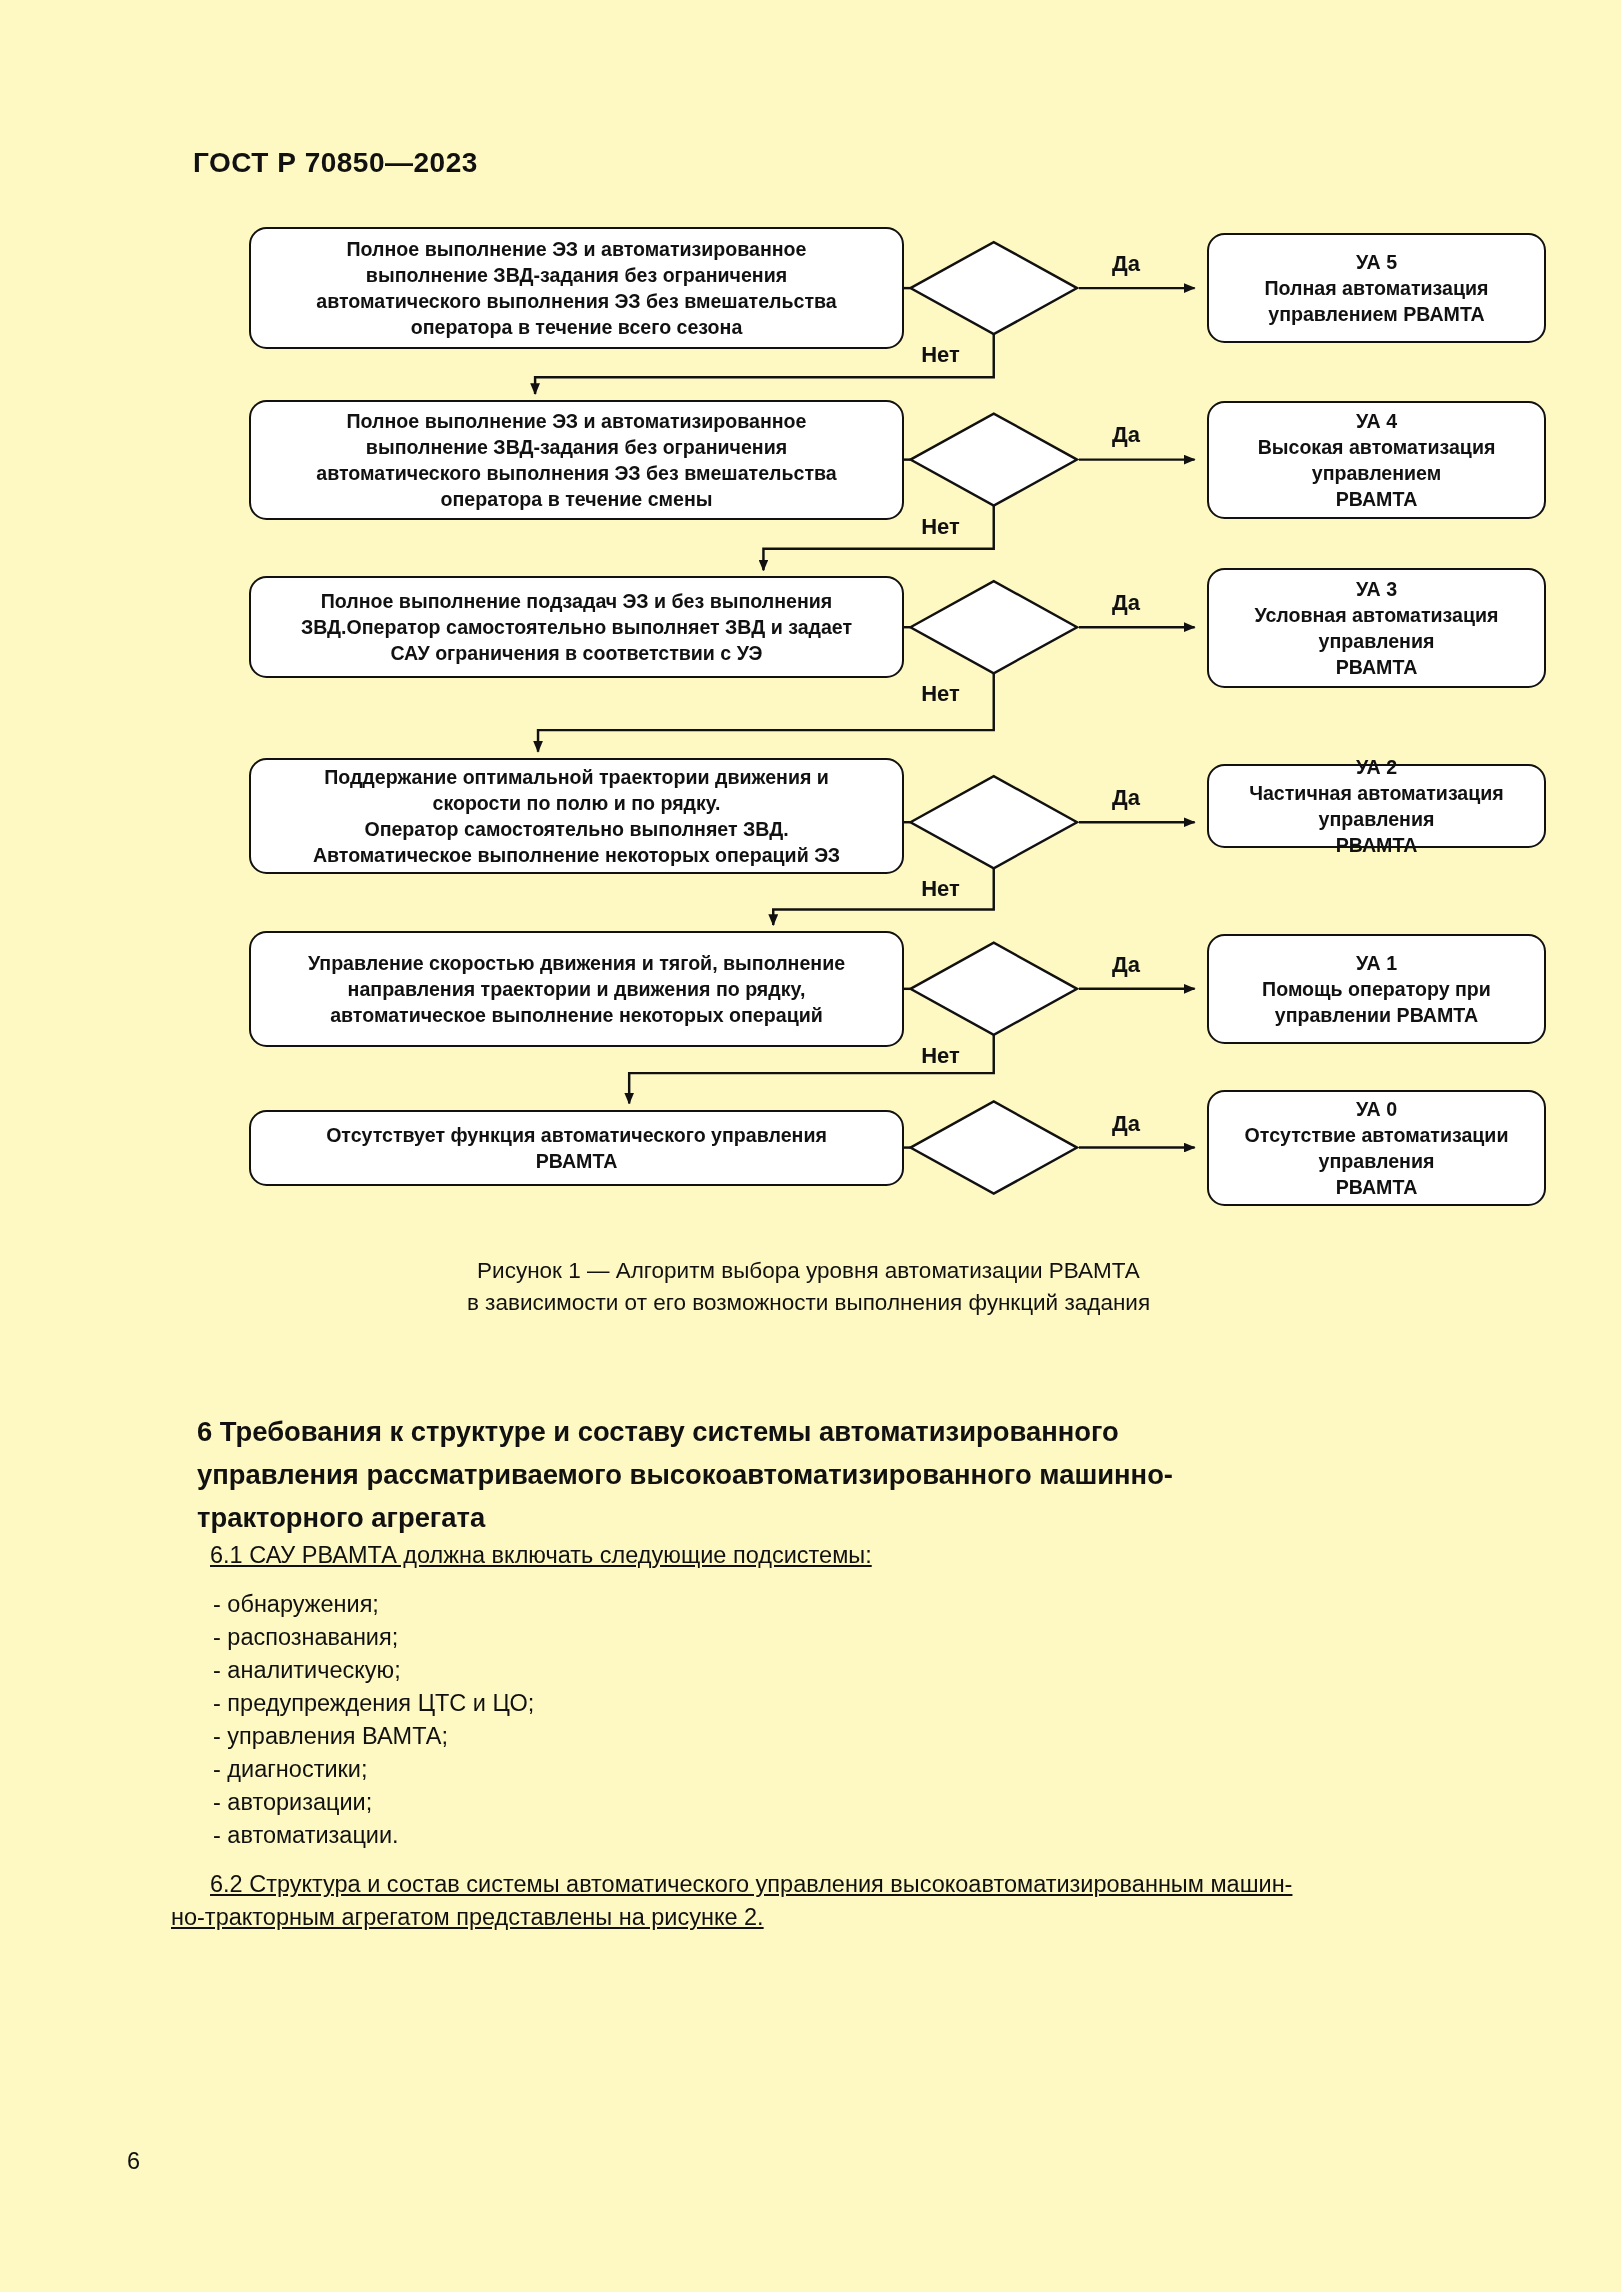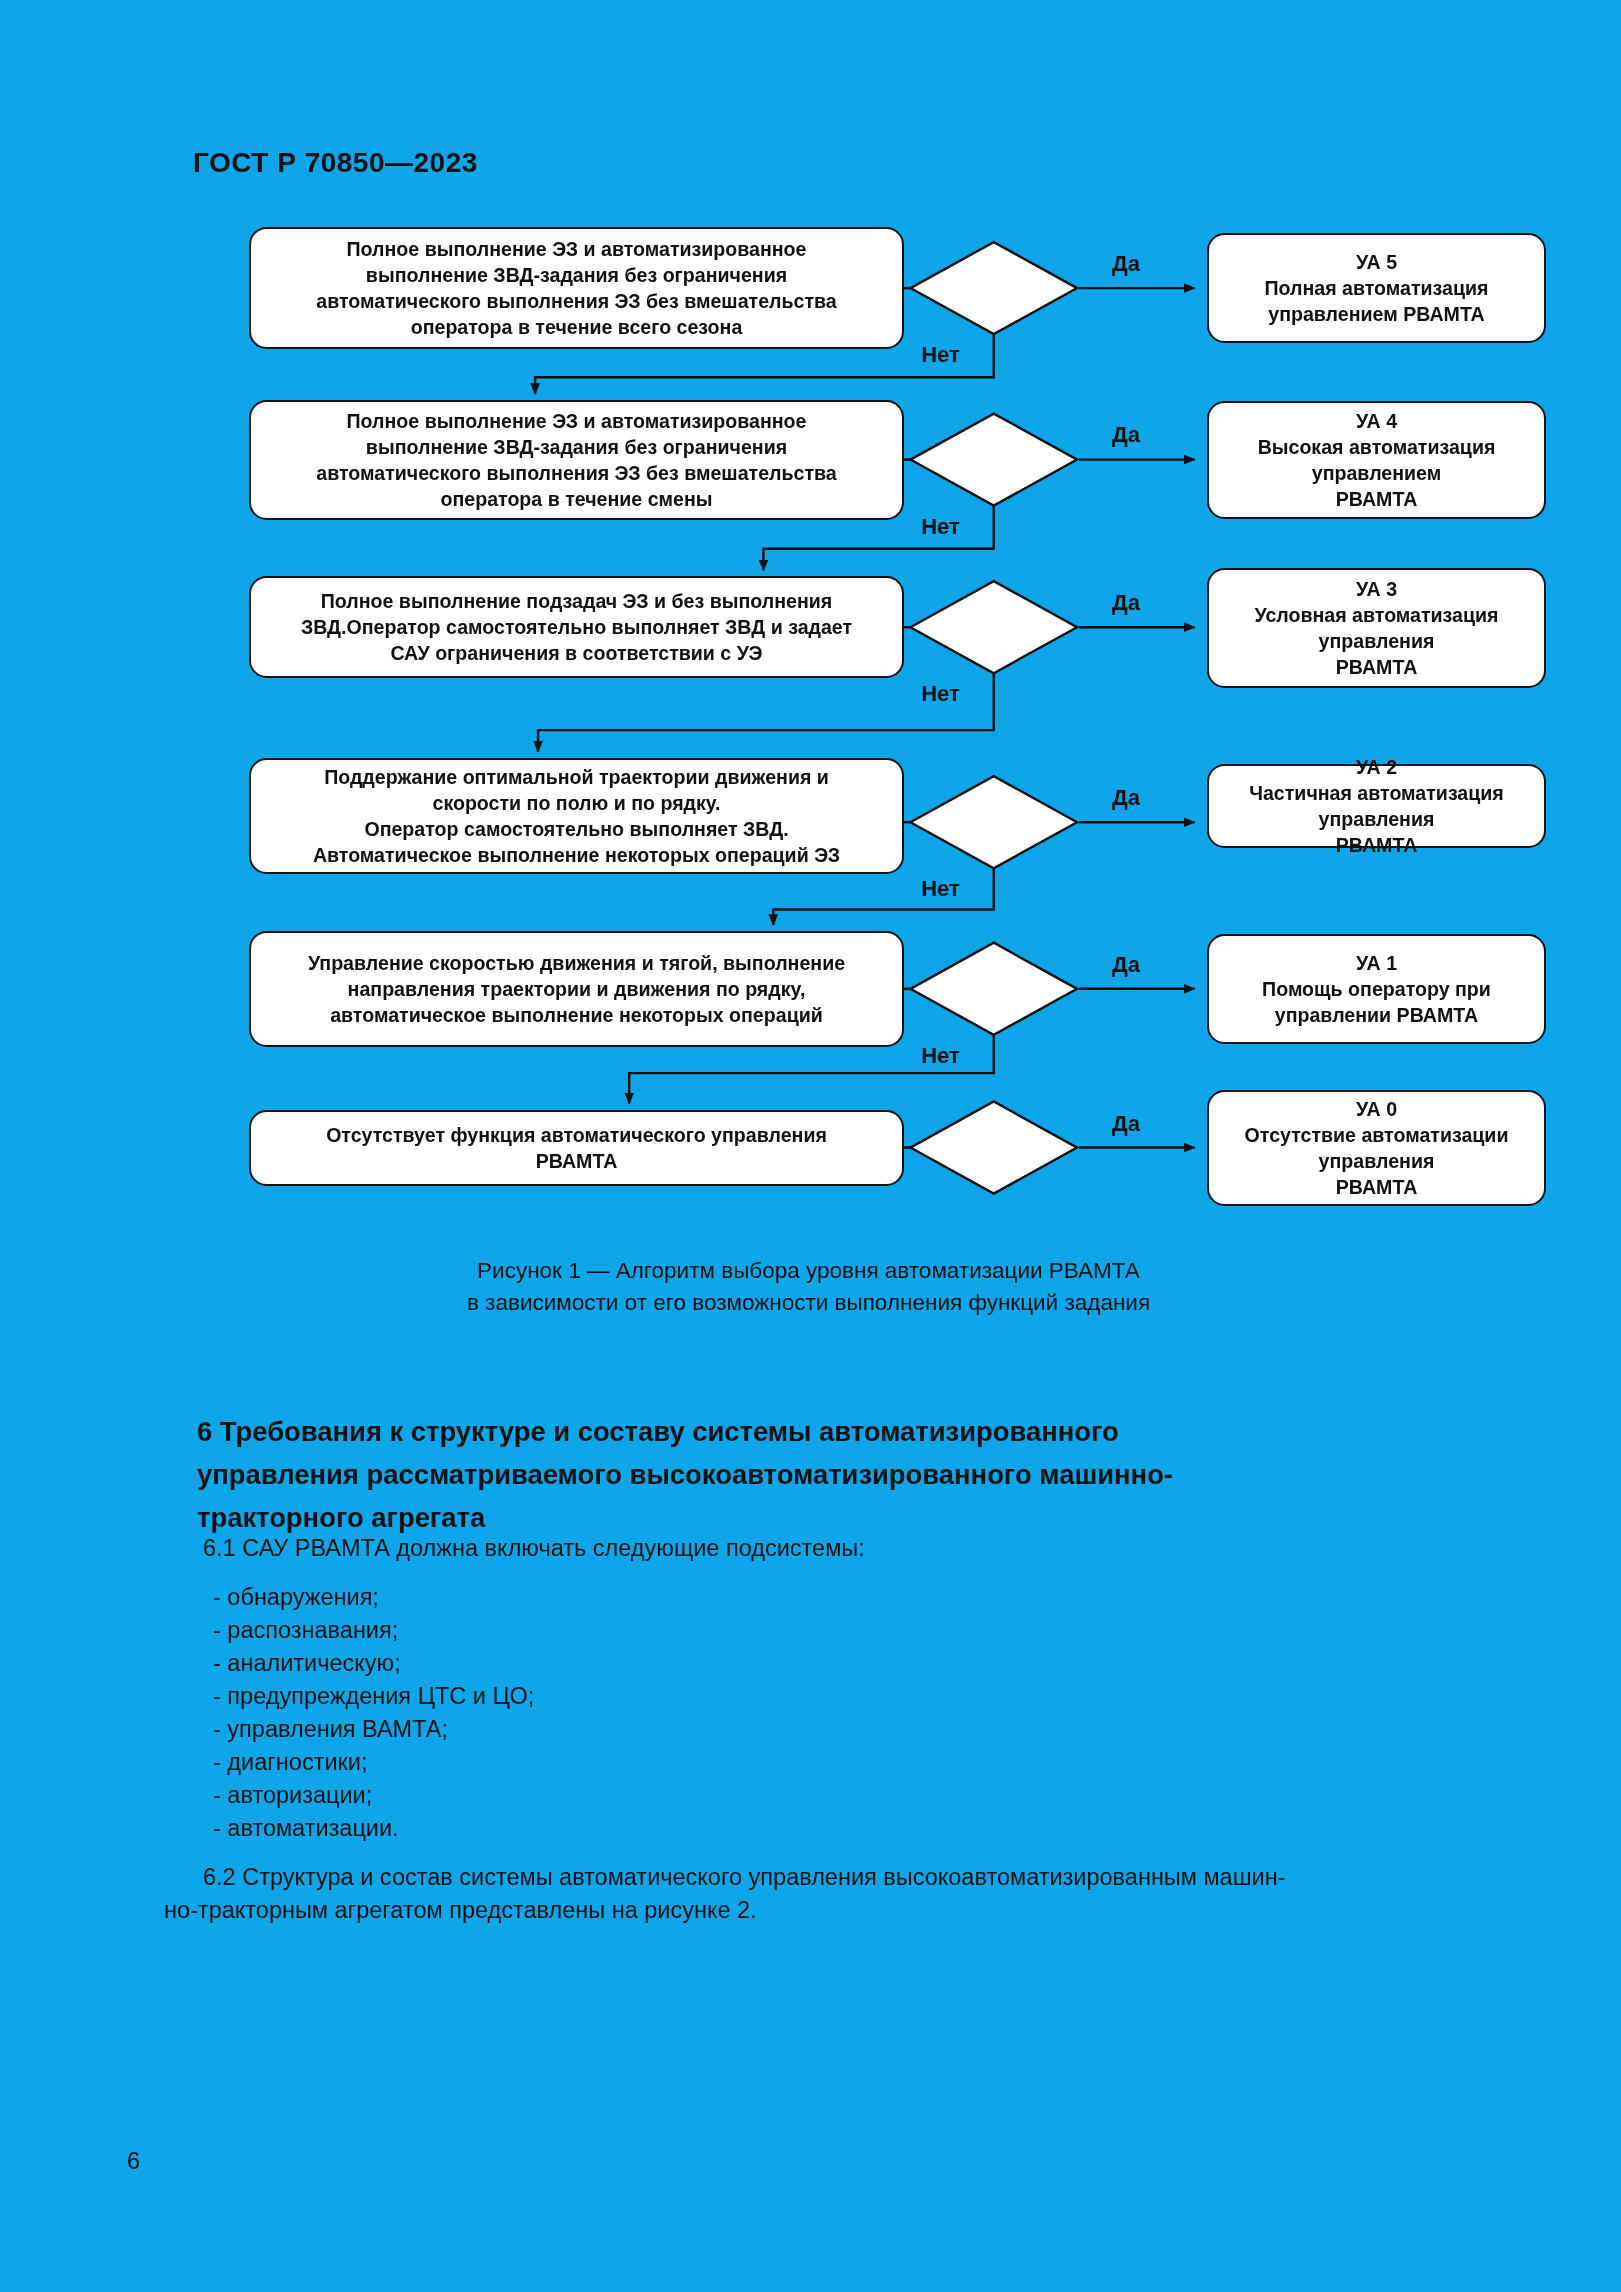--- a/index.html
+++ b/index.html
@@ -1,19 +1,19 @@
 <!DOCTYPE html>
 <html lang="ru"><head>
 <meta charset="utf-8">
 <style>
   html,body{margin:0;padding:0;background:#e8e8e8;}
   .page{
     position:relative;
     width:1621px;height:2293px;
-    background:#0ea5e9;
+    background:#fef9c3;
     font-family:"Liberation Sans", sans-serif;
     color:#111;
     overflow:hidden;
   }
   .gost-header{
     position:absolute;left:193px;top:147px;
     font-size:28px;font-weight:bold;letter-spacing:0.5px;
   }
   .flowchart{position:absolute;left:0;top:0;width:1621px;height:1274px;margin-left:48px;}
   .flowchart svg{position:absolute;left:0;top:0;}
@@ -46,21 +46,21 @@
   .section-heading{
     position:absolute;left:197px;top:1410px;width:1235px;
     font-size:27.4px;font-weight:bold;line-height:43px;
     white-space:pre-line;
     margin:0;
   }
   .body-block{
     position:absolute;left:158px;width:1343px;
     font-size:23.5px;
   }
-  .para{margin:6px;white-space:pre-line;text-indent:39px;line-height:33px;}
+  .para{margin:13px;white-space:pre-line;text-indent:39px;line-height:33px;text-decoration:underline;}
   .subsystem-list{margin:16px;padding:0;list-style:none;}
   .subsystem-list li{padding-left:39px;line-height:33px;}
   .page-number{
     position:absolute;left:127px;top:2148px;
     font-size:23.5px;
   }
 </style>
 </head>
 <body>
 

